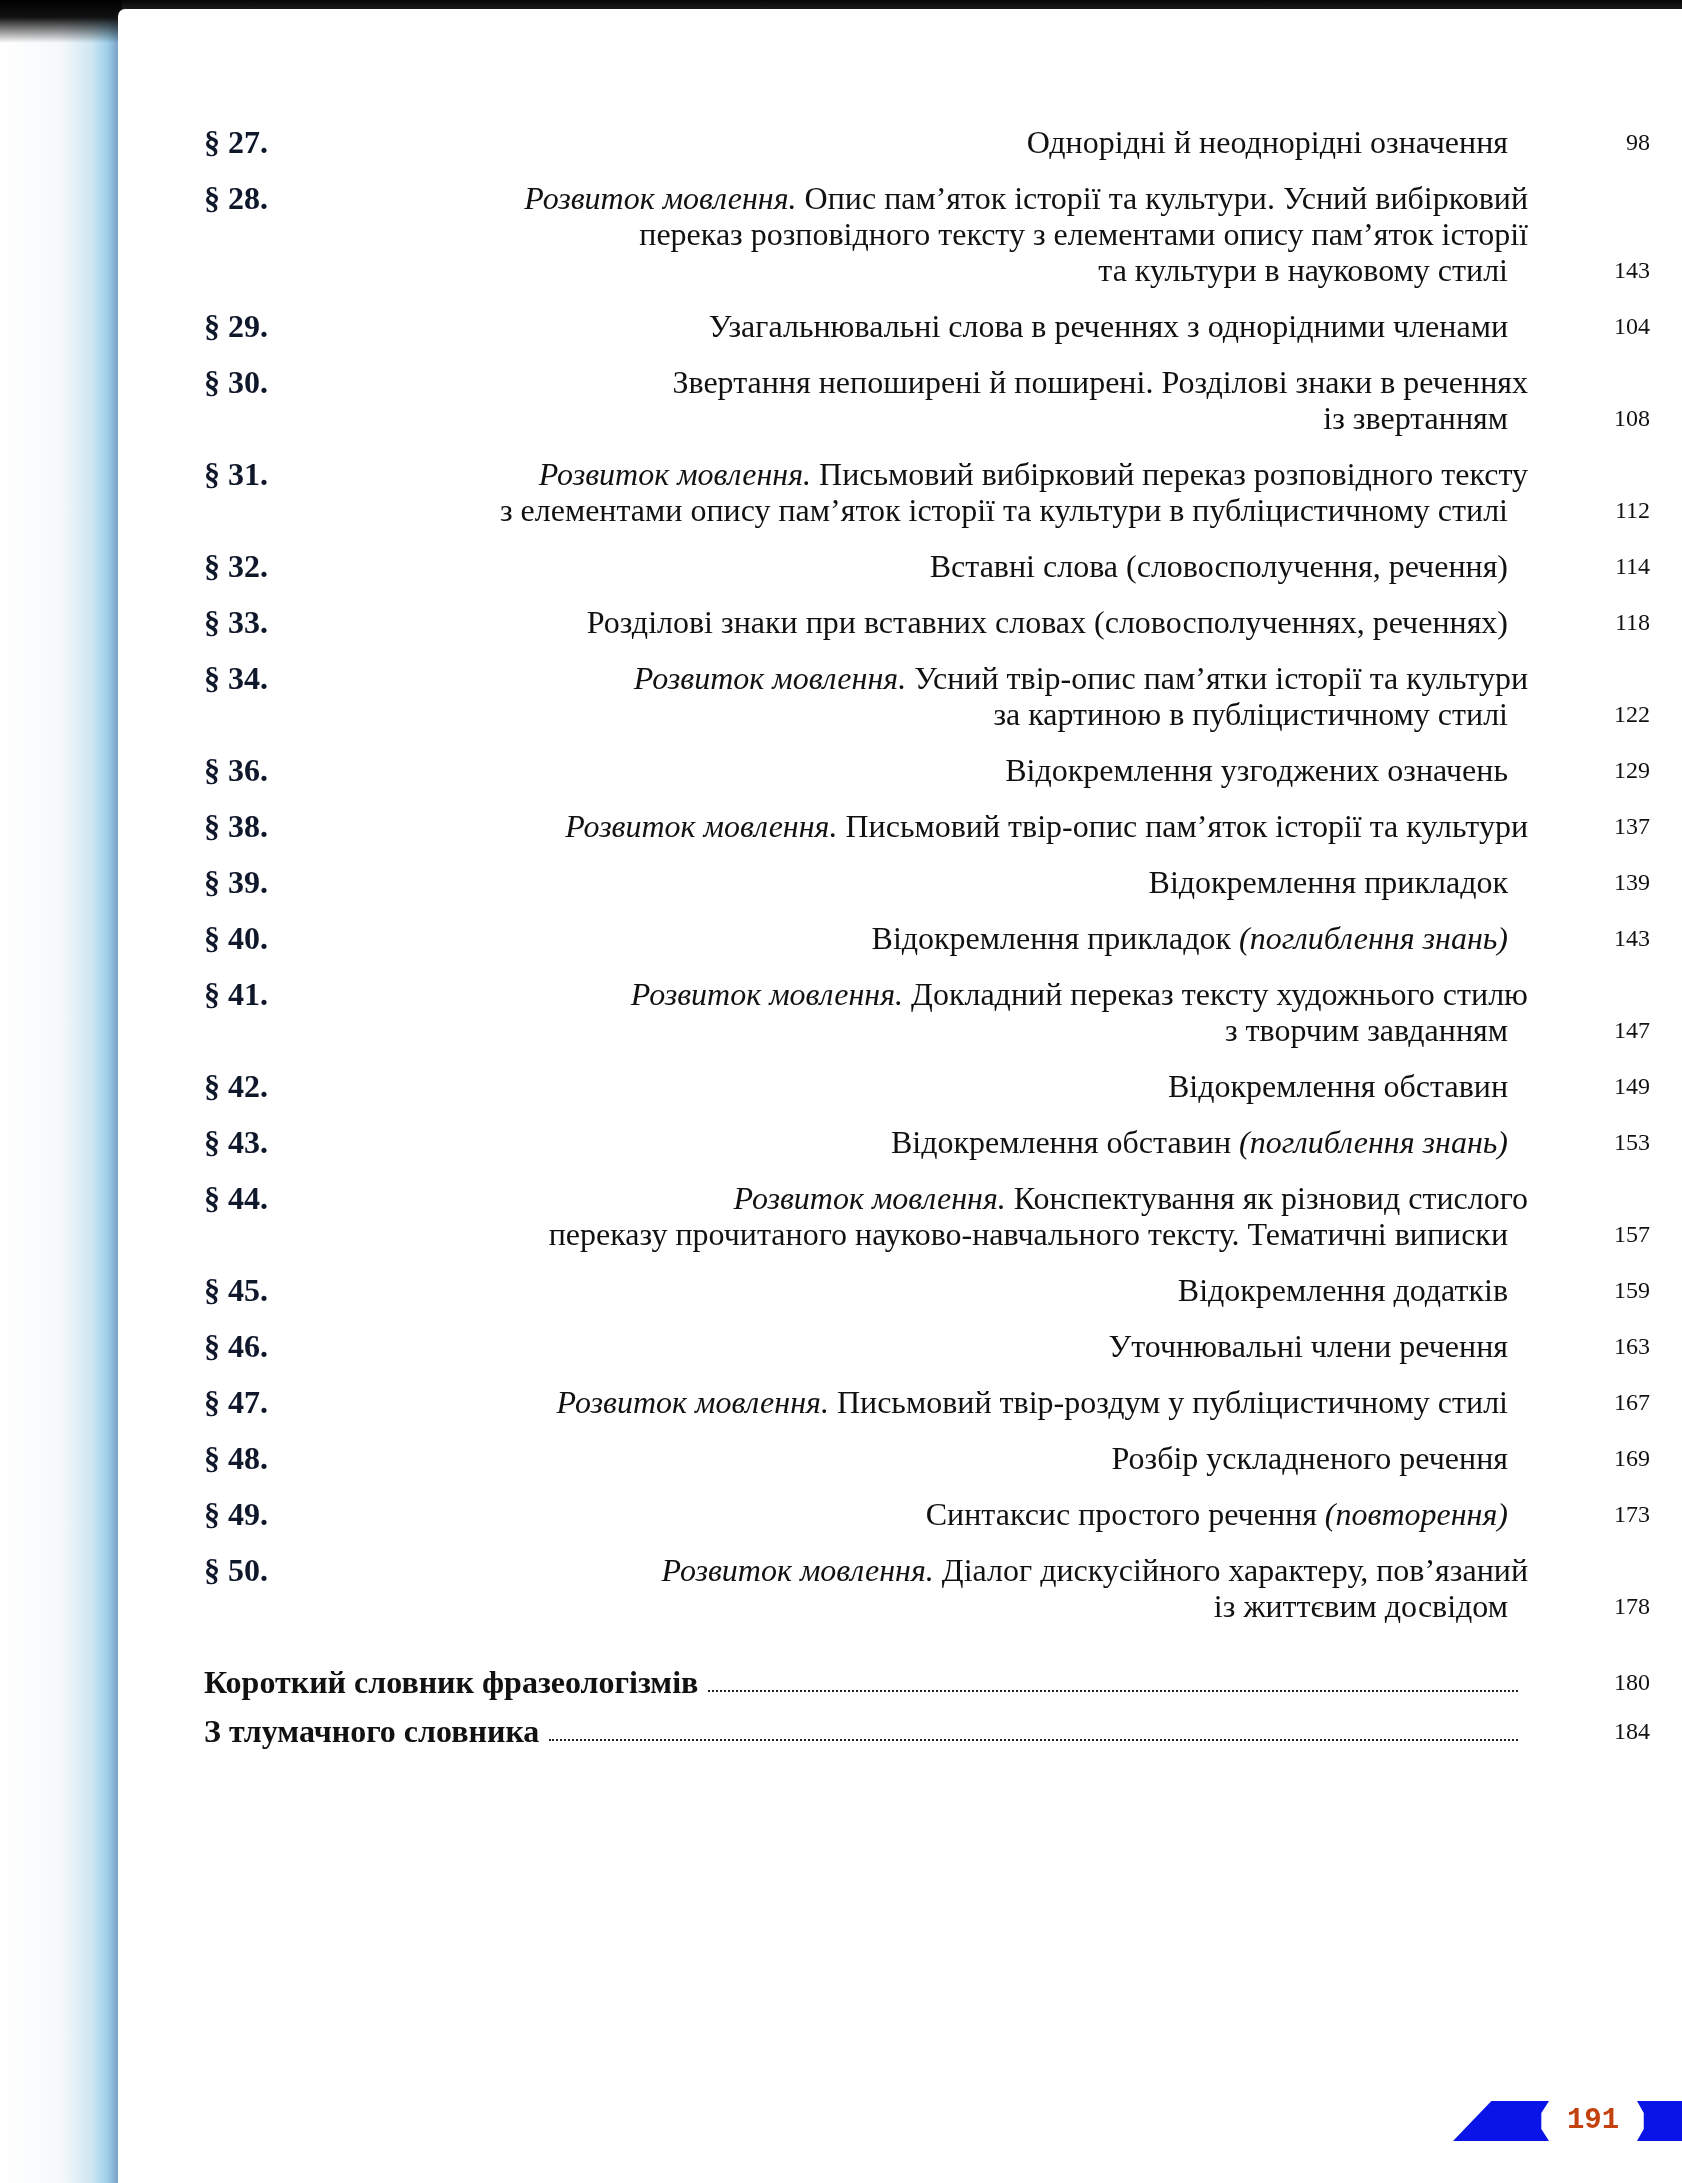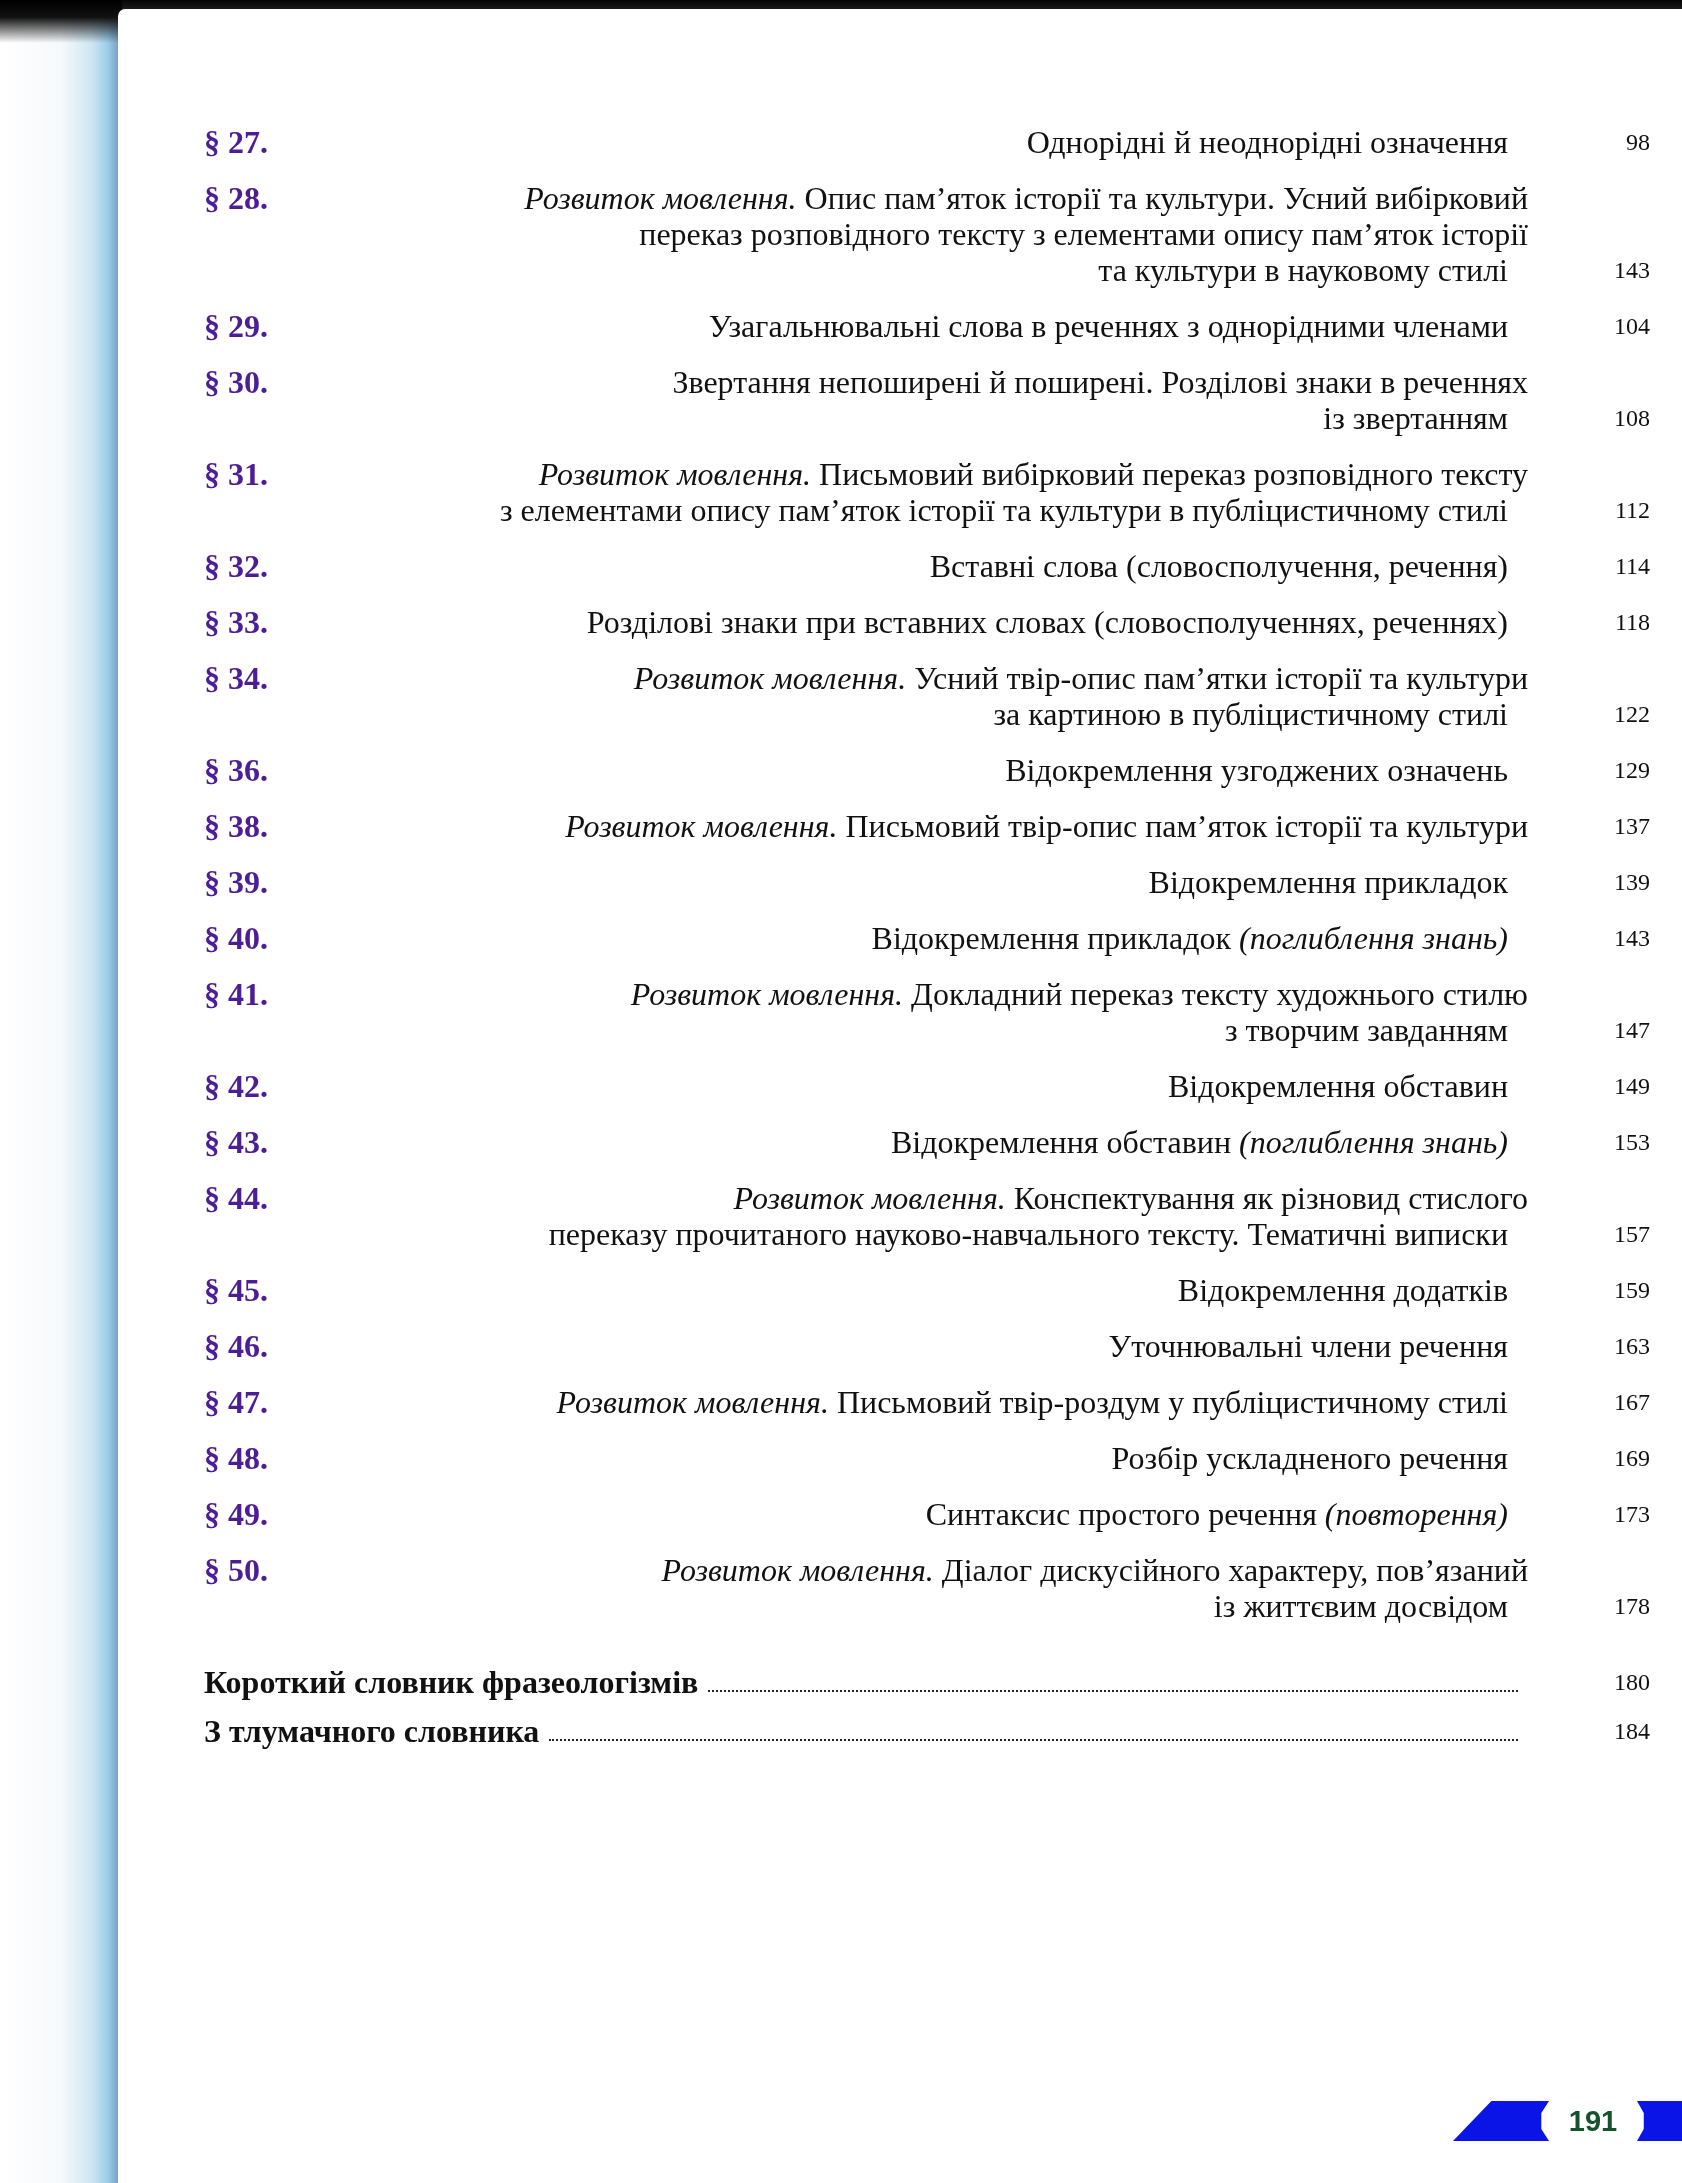--- a/index.html
+++ b/index.html
@@ -21,21 +21,21 @@
     position:absolute; left:0; top:0; width:122px; height:43px;
     background:linear-gradient(to bottom,#000 0%,#111 40%,rgba(0,0,0,0) 100%);
   }
   .page {
     position:absolute; left:118px; top:8.6px; width:1565px; height:2175px;
     background:#fff; border-top-left-radius:7.2px;
   }
   .toc { position:absolute; left:204px; top:124px; width:1446px; }
   .entry { position:relative; font-size:32px; line-height:36px; margin-bottom:20px; }
   .entry .num {
-    position:absolute; left:0; top:0; color:#4c1d95; font-weight:bold;
+    position:absolute; left:0; top:0; color:#0f172a; font-weight:bold;
     white-space:nowrap;
   }
   .entry .body { margin-left:116px; padding-right:122px;text-align:right; }
   .entry .line { display:block; white-space:nowrap; }
   .lastline { display:flex; align-items:baseline; white-space:nowrap; }
   .lastline .txt { flex:0 0 auto; }
   .dots {
     flex:1 1 auto; margin:0 10px 0 10px; height:7.2px;
     border-bottom:2.9px dotted #222; position:relative; top:-1.4px;
   }
@@ -52,21 +52,21 @@
   .footer-badge .left-wing {
     position:absolute; left:0; top:0; width:96px; height:40px; background:#0a14e6;
     clip-path:polygon(40% 0,100% 0,92% 30%,92% 70%,100% 100%,0 100%);
   }
   .footer-badge .right-wing {
     position:absolute; left:184px; top:0; width:45px; height:40px; background:#0a14e6;
     clip-path:polygon(0 0,100% 0,100% 100%,0 100%,15% 70%,15% 30%);
   }
   .footer-badge .pg {
     position:absolute; left:96px; top:0; width:88px; height:40px; text-align:center;
-    font-family:Liberation Sans, sans-serif; font-weight:bold; font-size:29px; line-height:40px; color:#14532d;
+    font-family:Liberation Mono, monospace; font-weight:bold; font-size:29px; line-height:40px; color:#c2410c;
   }
 </style>
 </head>
 <body>
 
 <div class="scan-edge-left"></div>
 <div class="scan-edge-top"></div>
 <div class="scan-shadow-corner"></div>
 
 <div class="page"></div>

